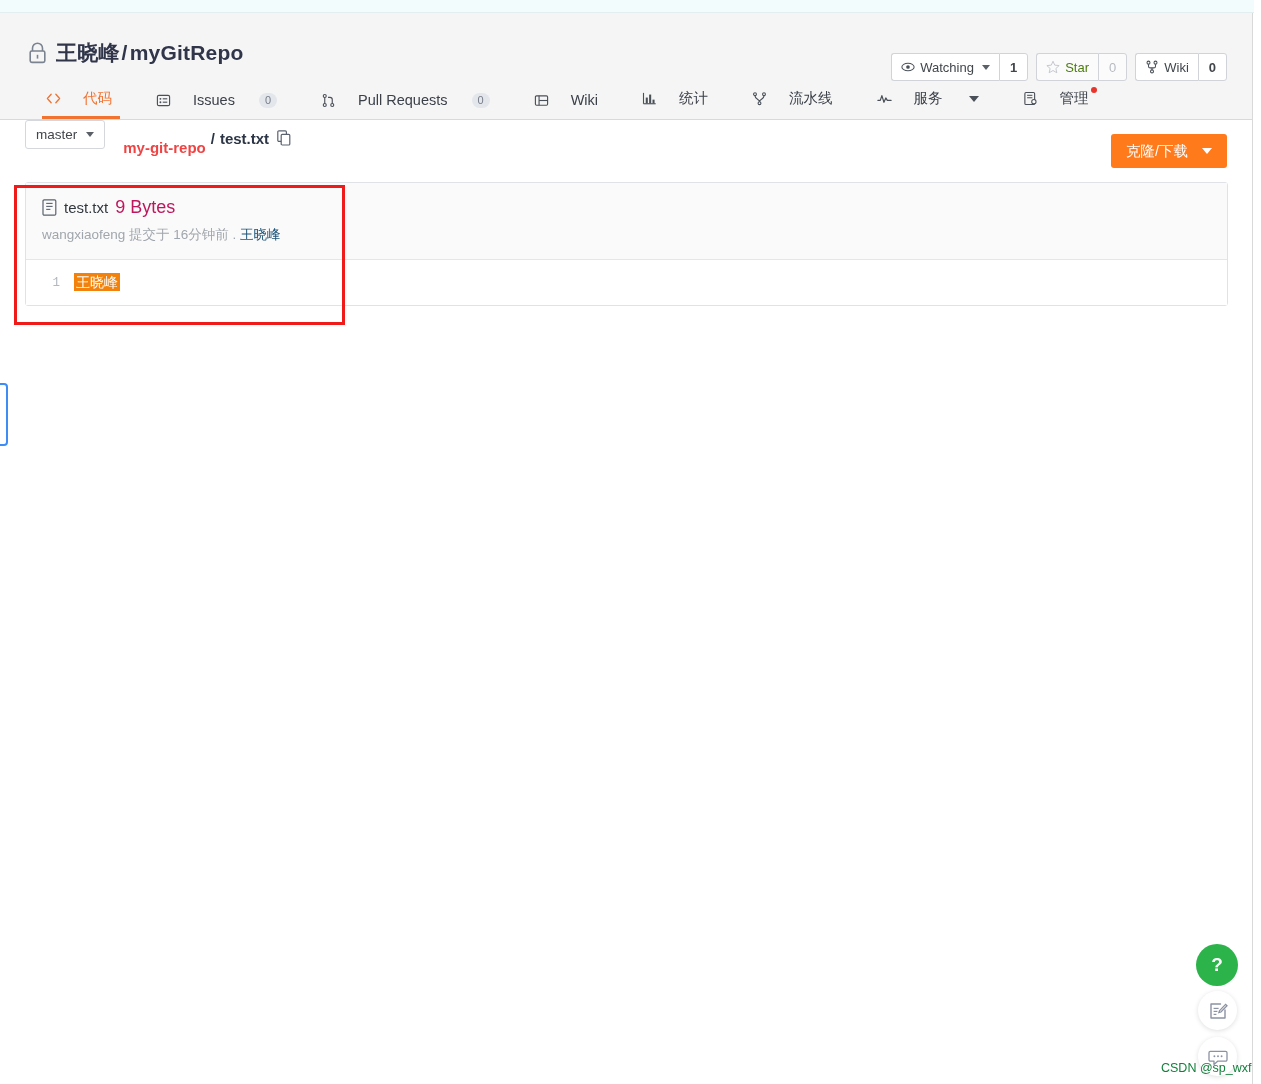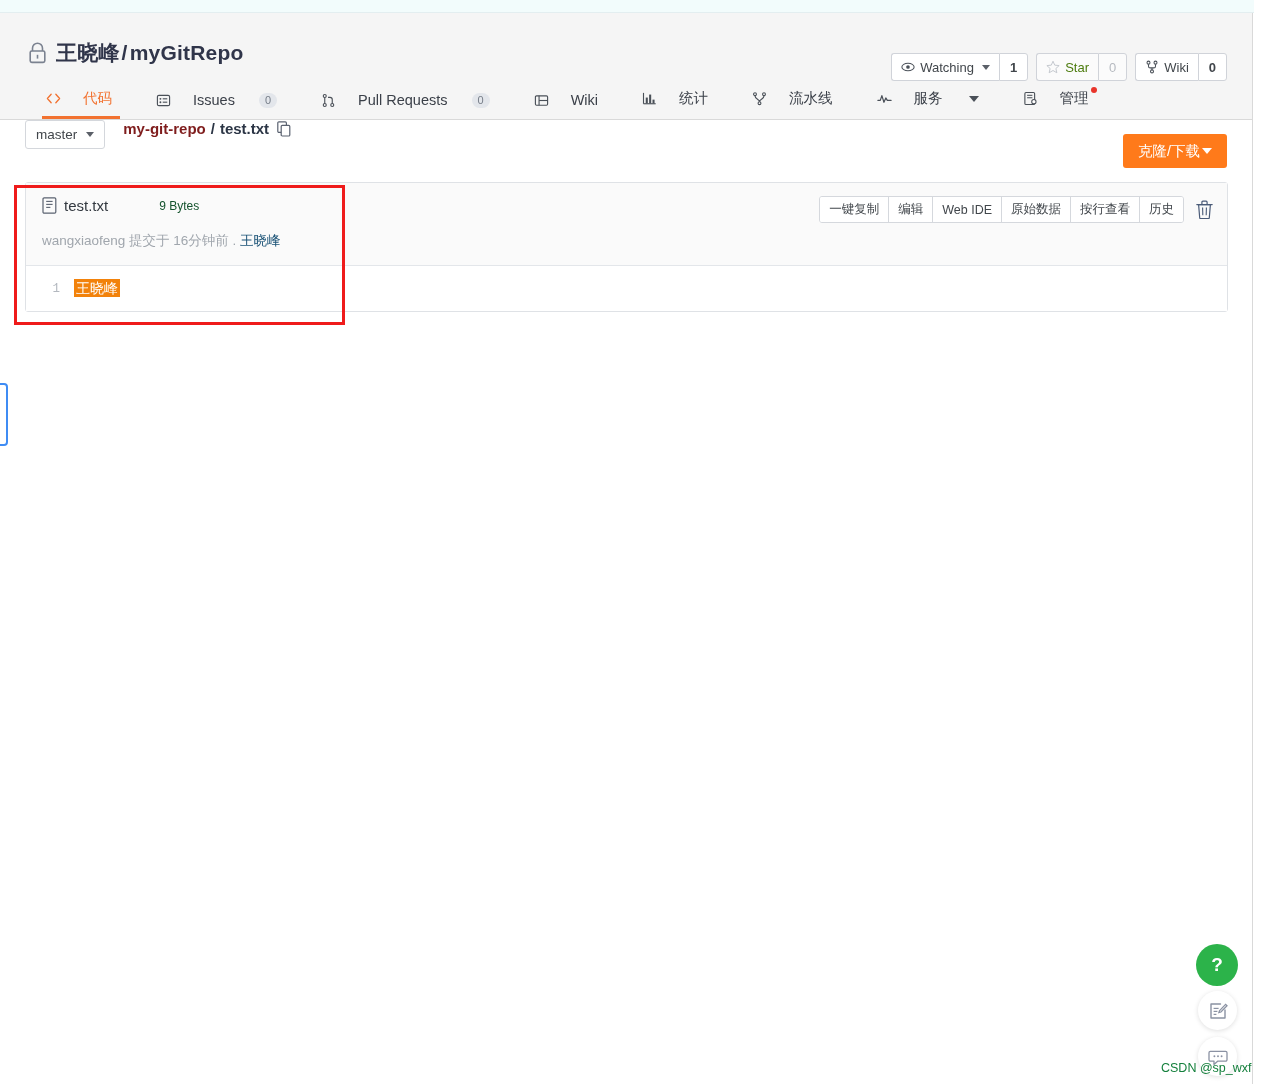--- a/index.html
+++ b/index.html
@@ -101,51 +101,51 @@
   }
   .branch-select {
     border:1px solid #d4d7dc; background:#ffffff; border-radius:3px;
     height:29px; padding:0 10px; display:flex; align-items:center; gap:6px;
     font-size:13.5px; color:#41464b; cursor:pointer;
   }
   .breadcrumb {
     margin-left:18px; display:flex; align-items:center; gap:5px;
     font-size:15px; font-weight:bold;
   }
-  .bc-link { color:#7f1d1d; cursor:pointer; }
+  .bc-link { color:#ef4444; cursor:pointer;margin-top:19px; }
   .bc-sep { color:#2b3545; font-weight:bold; }
   .bc-cur { color:#2b3545; }
   .copy-ico { width:14px; height:16px; display:block; margin-left:3px; cursor:pointer; }
 
   .clone-btn {
     position:absolute; right:0; top:14px;
     background:#ff7a1a; color:#ffffff; border-radius:3px;
-    height:34px; padding:0 15px; display:flex; align-items:center; gap:2px;
+    height:34px; padding:0 15px; display:flex; align-items:center; gap:14px;
     font-size:14.5px; cursor:pointer;
   }
   .caret-w {
     display:inline-block; width:0;height:0;
     border-left:5px solid transparent; border-right:5px solid transparent;
     border-top:6px solid #ffffff;
   }
 
   
   .file-card {
     border:1px solid #dfe2e6; border-radius:3px; background:#ffffff;
     width:1203px;
   }
   .fc-head {
     background:#fafafa; border-bottom:1px solid #e3e6ea;
     position:relative; padding:14px 16px 15px 16px;
   }
   .fc-name-row { display:flex; align-items:center; gap:7px; }
   .file-ico { width:15px; height:17px; display:block; }
   .fc-name { font-size:15px; color:#333940; }
-  .fc-size { font-size:12px; color:#14532d;margin-left:44px; }
-  .fc-commit { margin-top:18px; font-size:13.5px; color:#a0a6ad; }
+  .fc-size { font-size:18px; color:#be185d; }
+  .fc-commit { margin-top:8px; font-size:13.5px; color:#a0a6ad; }
   .fc-commit .author { color:#1a5276; }
 
   .fc-actions {
     position:absolute; right:14px; top:13px; display:flex; align-items:center; gap:12px;
   }
   .seg-group { display:flex; border:1px solid #d5d8dd; border-radius:3px; overflow:hidden; background:#fff; }
   .seg {
     font-size:12.5px; color:#41464b; padding:0 9px; height:25px;
     display:flex; align-items:center; border-right:1px solid #d5d8dd;
     white-space:nowrap; cursor:pointer; background:#fff;
@@ -403,39 +403,20 @@
               </svg>
             </span>
             <span class="fc-name">test.txt</span>
             <span class="fc-size">9 Bytes</span>
           </div>
 
           <div class="fc-commit"><span>wangxiaofeng 提交于 16分钟前 .</span>
             <span class="author">王晓峰</span>
           </div>
 
-          <div class="fc-actions">
-            <div class="seg-group">
-              <div class="seg">一键复制</div>
-              <div class="seg">编辑</div>
-              <div class="seg">Web IDE</div>
-              <div class="seg">原始数据</div>
-              <div class="seg">按行查看</div>
-              <div class="seg">历史</div>
-            </div>
-            <span>
-              <svg class="trash-ico" viewBox="0 0 17 19">
-                <path d="M2.6 4.6 h11.8 l-1.1 13.2 a1 1 0 0 1-1 0.9 H4.7 a1 1 0 0 1-1-0.9 Z" fill="none" stroke="#4a5b78" stroke-width="1.2"></path>
-                <path d="M0.9 4.6 h15.2" stroke="#4a5b78" stroke-width="1.4" stroke-linecap="round"></path>
-                <path d="M5.9 4.6 V2.2 a1 1 0 0 1 1-1 h3.2 a1 1 0 0 1 1 1 v2.4" fill="none" stroke="#4a5b78" stroke-width="1.2"></path>
-                <line x1="6.6" y1="7.6" x2="6.8" y2="15.2" stroke="#4a5b78" stroke-width="1.1"></line>
-                <line x1="10.4" y1="7.6" x2="10.2" y2="15.2" stroke="#4a5b78" stroke-width="1.1"></line>
-              </svg>
-            </span>
-          </div>
         </div>
 
         <div class="fc-body">
           <div class="code-line">
             <span class="ln">1</span>
             <span class="code-text"><span class="hl">王晓峰</span></span>
           </div>
         </div>
 
       </div>

